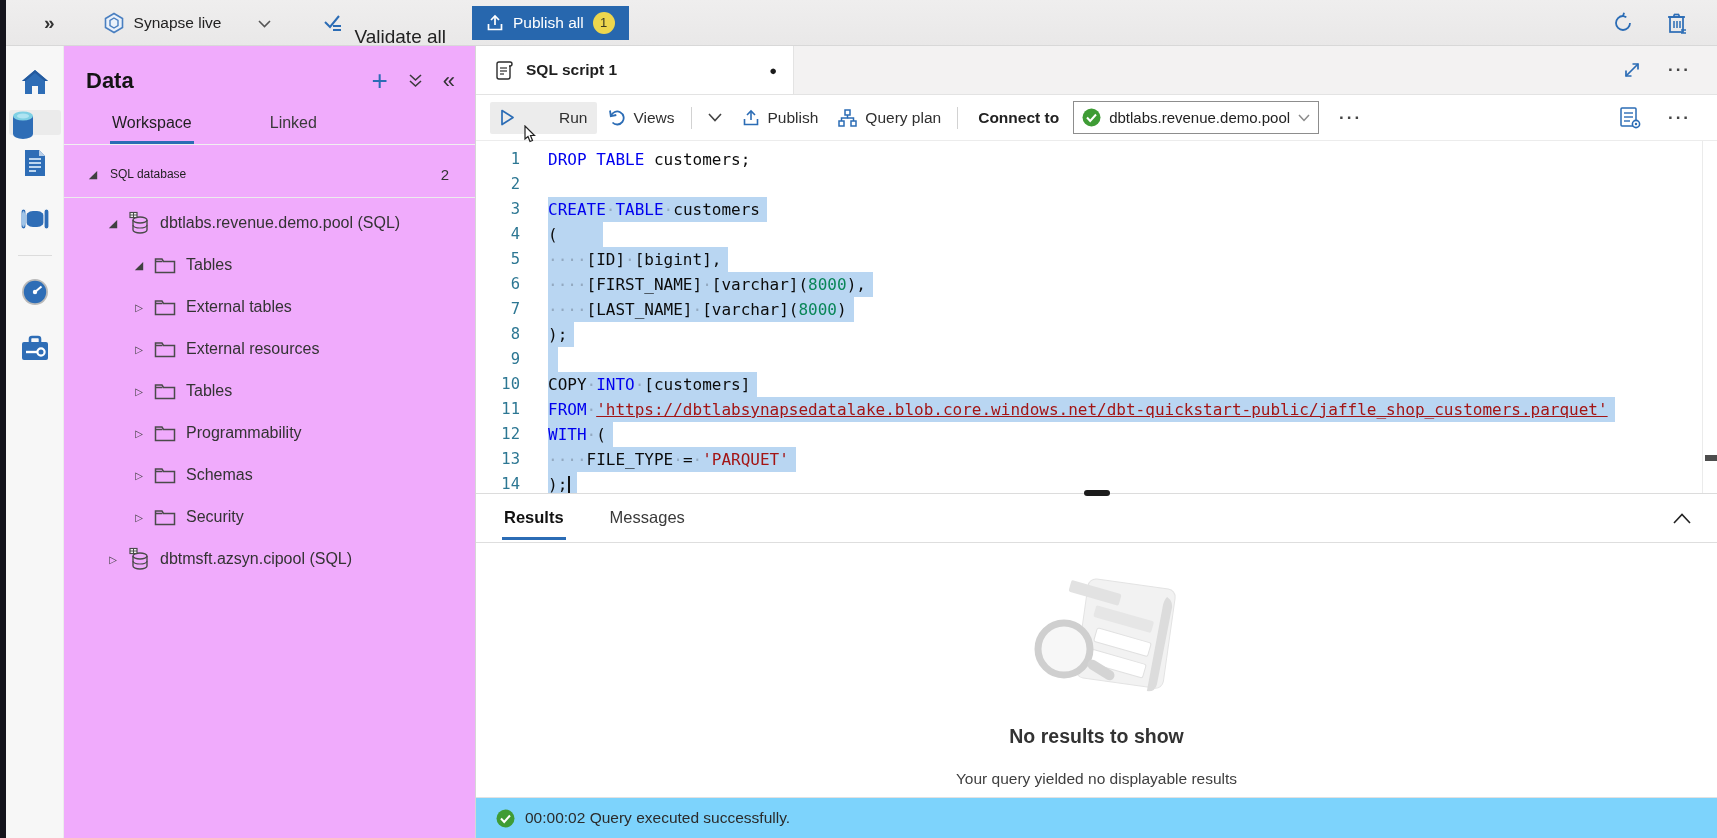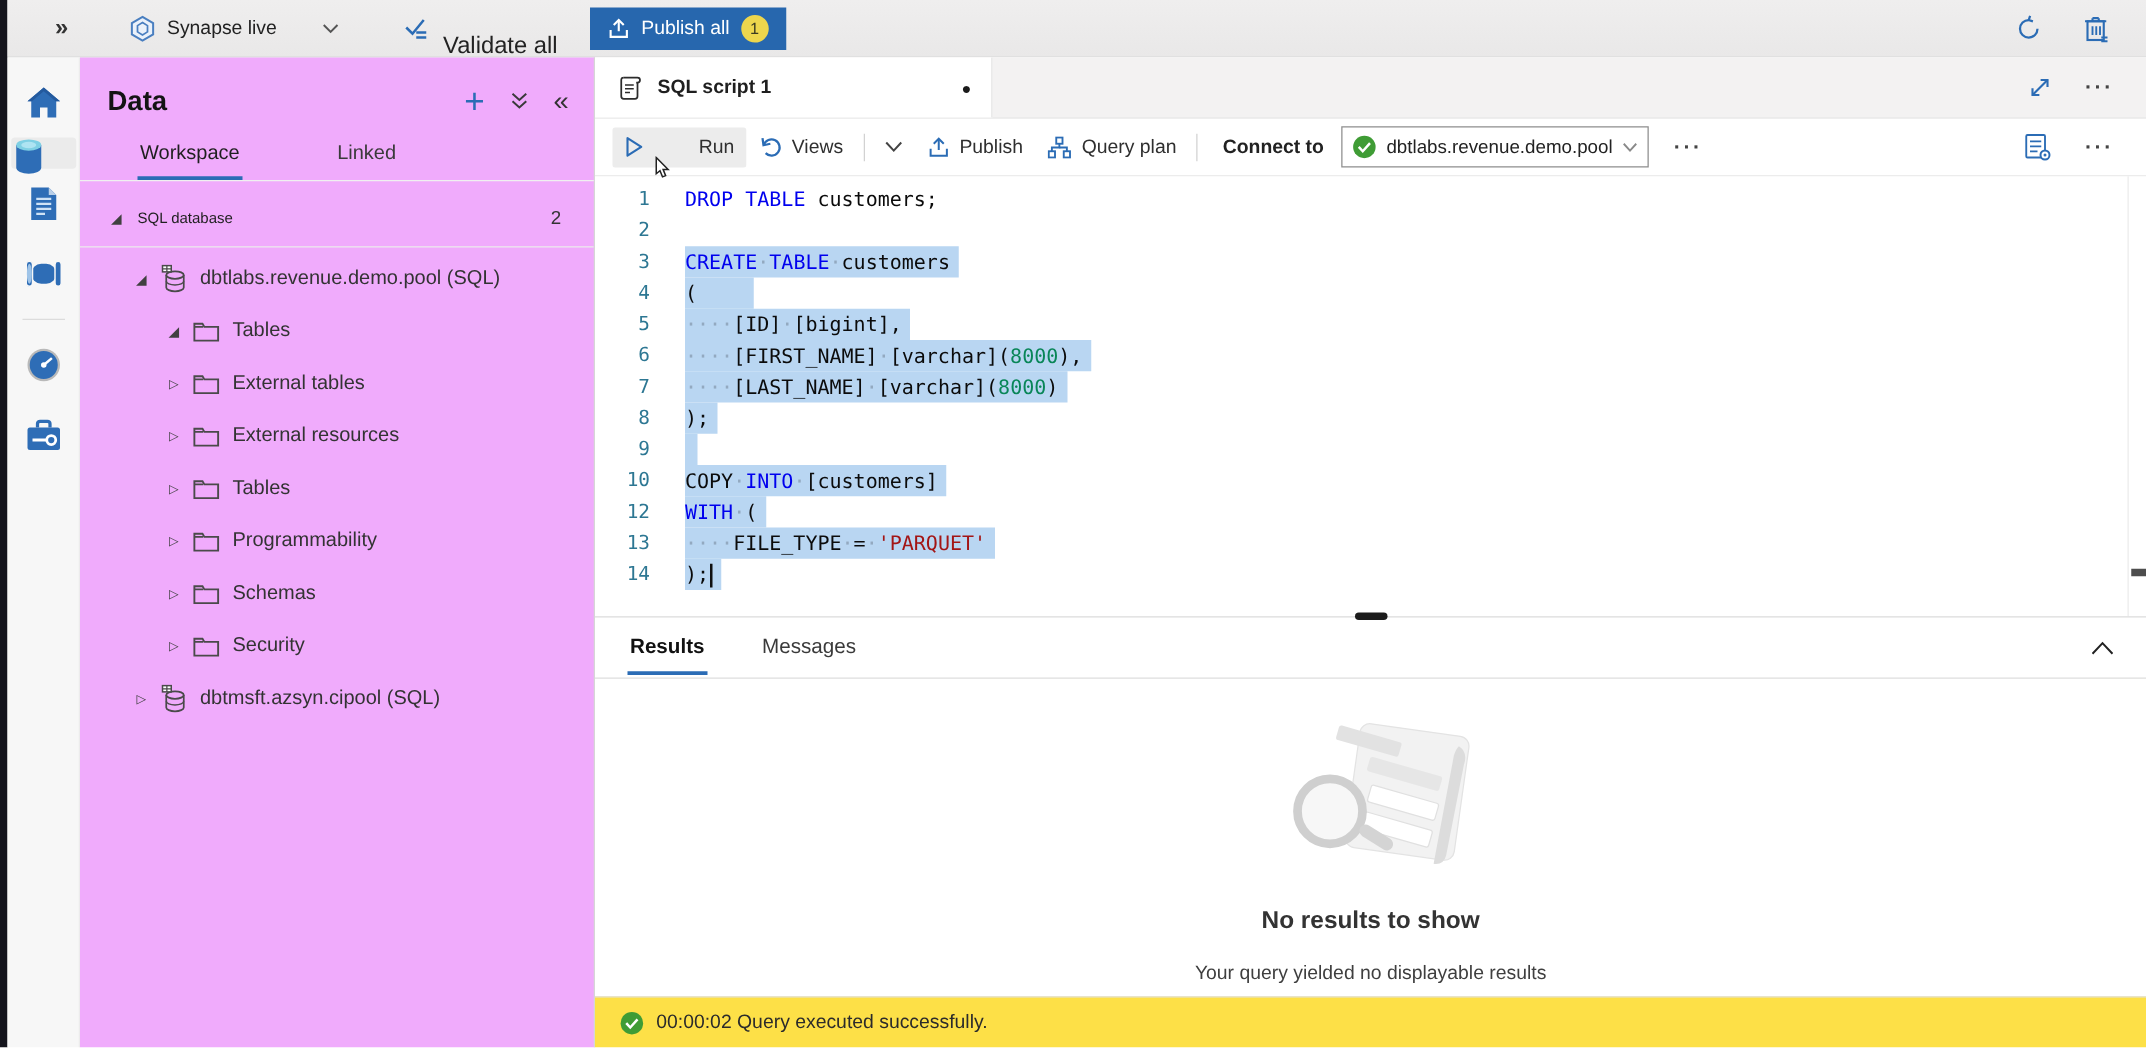--- a/index.html
+++ b/index.html
@@ -98,21 +98,21 @@
   .results { height:345px; flex:0 0 auto; border-top:1px solid #dcdcdc; display:flex; flex-direction:column; position:relative; }
   .grip { position:absolute; top:-4px; left:50%; transform:translateX(-50%); width:26px; height:6px; background:#1c1c1c; border-radius:3px; cursor:row-resize; }
   .res-header { height:49px; flex:0 0 auto; display:flex; align-items:center; padding:0 26px 0 26px; border-bottom:1px solid #dedede; }
   .res-tab { font-size:16.5px; color:#3a3a3a; padding:12px 2px 10px; margin-right:42px; cursor:pointer; border-bottom:3px solid transparent; }
   .res-tab.active { color:#111; font-weight:bold; border-bottom-color:#2b6cb5; }
   .res-collapse { margin-left:auto; cursor:pointer; display:flex; }
   .res-body { flex:1; display:flex; flex-direction:column; align-items:center; justify-content:flex-start; padding-top:18px; }
   .empty-title { font-size:19.5px; font-weight:bold; color:#333; margin-top:14px; }
   .empty-sub { font-size:15.5px; color:#3f3f3f; margin-top:22px; }
 
-  .statusbar { height:41px; flex:0 0 auto; background:#fde047; border-top:1px solid #e2e2e2; display:flex; align-items:center; gap:10px; padding-left:20px; }
+  .statusbar { height:41px; flex:0 0 auto; background:#7dd3fc; border-top:1px solid #e2e2e2; display:flex; align-items:center; gap:10px; padding-left:20px; }
   .status-msg { font-size:15.5px; color:#2b2b2b; }
 </style>
 </head>
 <body>
 
 <div class="win-edge"></div>
 
 <div class="app-col">
 
   <div class="topbar">
@@ -489,20 +489,21 @@
             <div class="code-line"><span class="ln">1</span><span class="lc"><span class="tok kw">DROP</span><span class="tok pl"> </span><span class="tok kw">TABLE</span><span class="tok pl"> customers;</span></span></div>
             <div class="code-line"><span class="ln">2</span><span class="lc"></span></div>
             <div class="code-line"><span class="ln">3</span><span class="lc"><span class="sel"><span class="tok kw">CREATE</span><span class="tok ws">·</span><span class="tok kw">TABLE</span><span class="tok ws">·</span><span class="tok pl">customers</span></span></span></div>
             <div class="code-line"><span class="ln">4</span><span class="lc"><span class="sel"><span class="tok pl">(</span><span class="tok ws">    </span></span></span></div>
             <div class="code-line"><span class="ln">5</span><span class="lc"><span class="sel"><span class="tok ws">····</span><span class="tok pl">[ID]</span><span class="tok ws">·</span><span class="tok pl">[bigint],</span></span></span></div>
             <div class="code-line"><span class="ln">6</span><span class="lc"><span class="sel"><span class="tok ws">····</span><span class="tok pl">[FIRST_NAME]</span><span class="tok ws">·</span><span class="tok pl">[varchar](</span><span class="tok num">8000</span><span class="tok pl">),</span></span></span></div>
             <div class="code-line"><span class="ln">7</span><span class="lc"><span class="sel"><span class="tok ws">····</span><span class="tok pl">[LAST_NAME]</span><span class="tok ws">·</span><span class="tok pl">[varchar](</span><span class="tok num">8000</span><span class="tok pl">)</span></span></span></div>
             <div class="code-line"><span class="ln">8</span><span class="lc"><span class="sel"><span class="tok pl">);</span></span></span></div>
             <div class="code-line"><span class="ln">9</span><span class="lc"><span class="sel"></span></span></div>
             <div class="code-line"><span class="ln">10</span><span class="lc"><span class="sel"><span class="tok pl">COPY</span><span class="tok ws">·</span><span class="tok kw">INTO</span><span class="tok ws">·</span><span class="tok pl">[customers]</span></span></span></div>
+            <div class="code-line"><span class="ln">11</span><span class="lc"><span class="sel"><span class="tok kw">FROM</span><span class="tok ws">·</span><span class="tok str u">'https://dbtlabsynapsedatalake.blob.core.windows.net/dbt-quickstart-public/jaffle_shop_customers.parquet'</span></span></span></div>
             <div class="code-line"><span class="ln">12</span><span class="lc"><span class="sel"><span class="tok kw">WITH</span><span class="tok ws">·</span><span class="tok pl">(</span></span></span></div>
             <div class="code-line"><span class="ln">13</span><span class="lc"><span class="sel"><span class="tok ws">····</span><span class="tok pl">FILE_TYPE</span><span class="tok ws">·</span><span class="tok pl">=</span><span class="tok ws">·</span><span class="tok str">'PARQUET'</span></span></span></div>
             <div class="code-line"><span class="ln">14</span><span class="lc"><span class="sel"><span class="tok pl">);</span><span class="caret"></span></span></span></div>
           </div>
         <div class="scroll-col">
           <div class="scroll-mark"></div>
         </div>
       </div>
 
       <div class="results">

